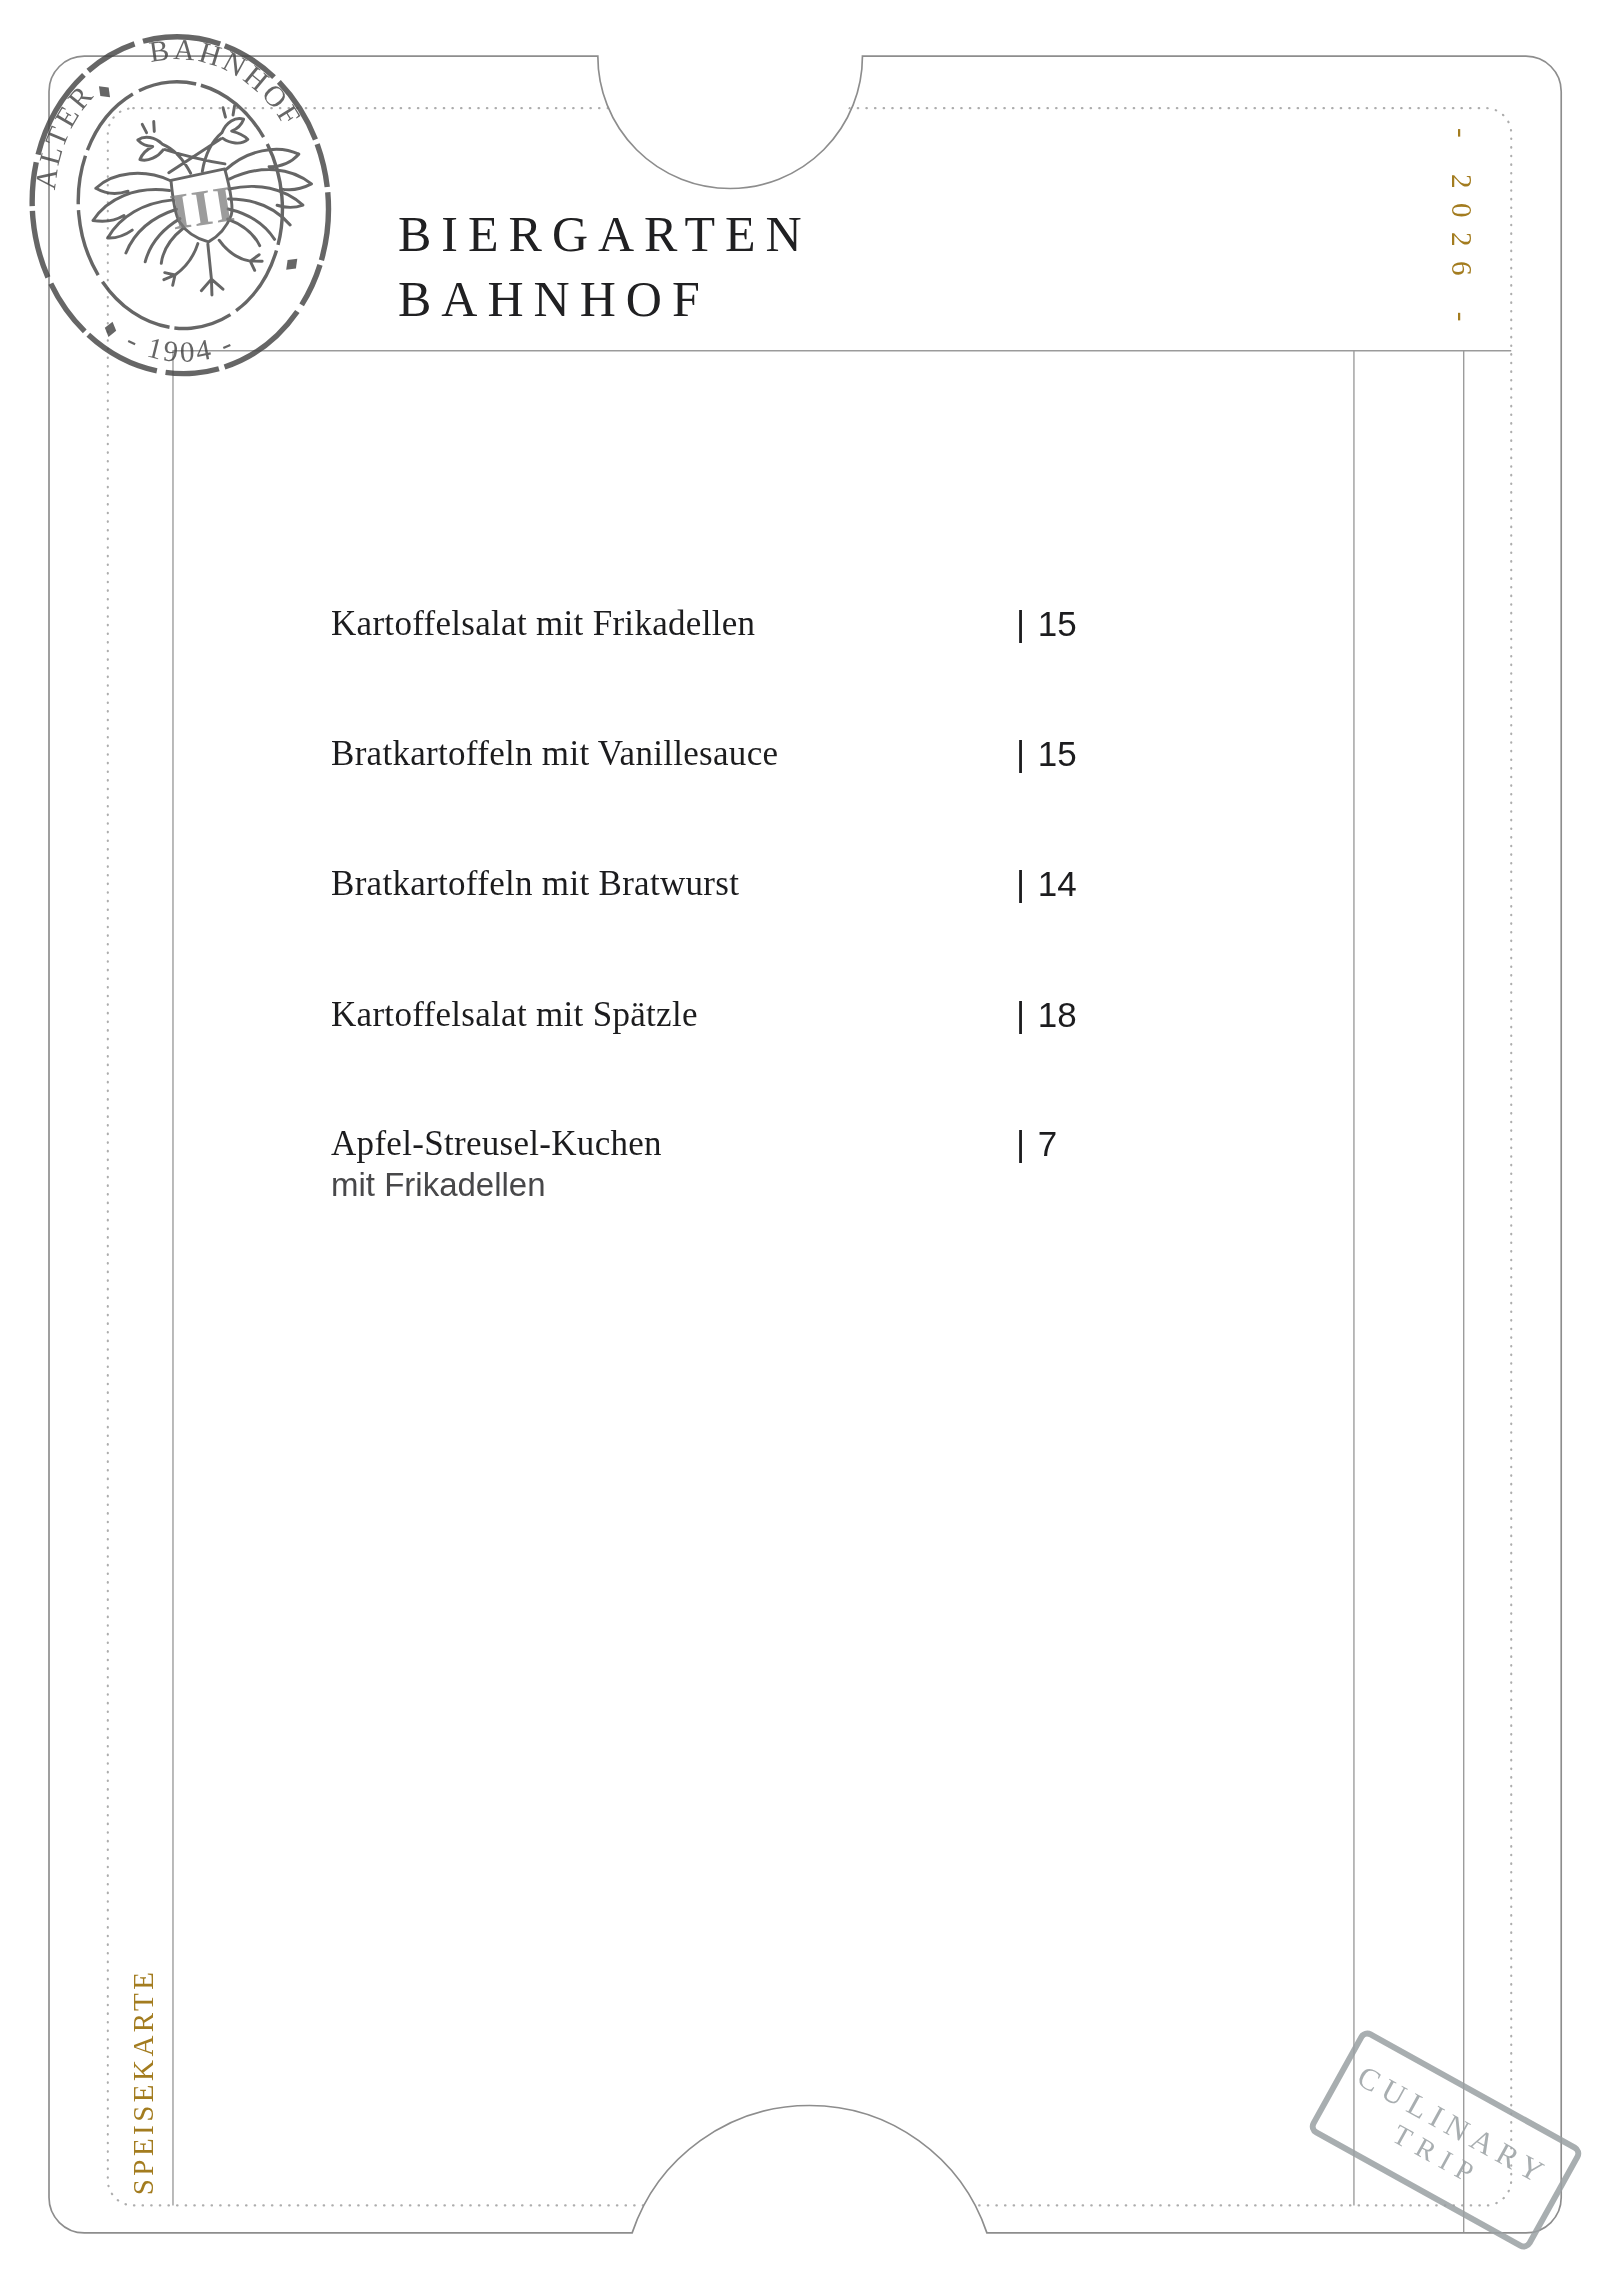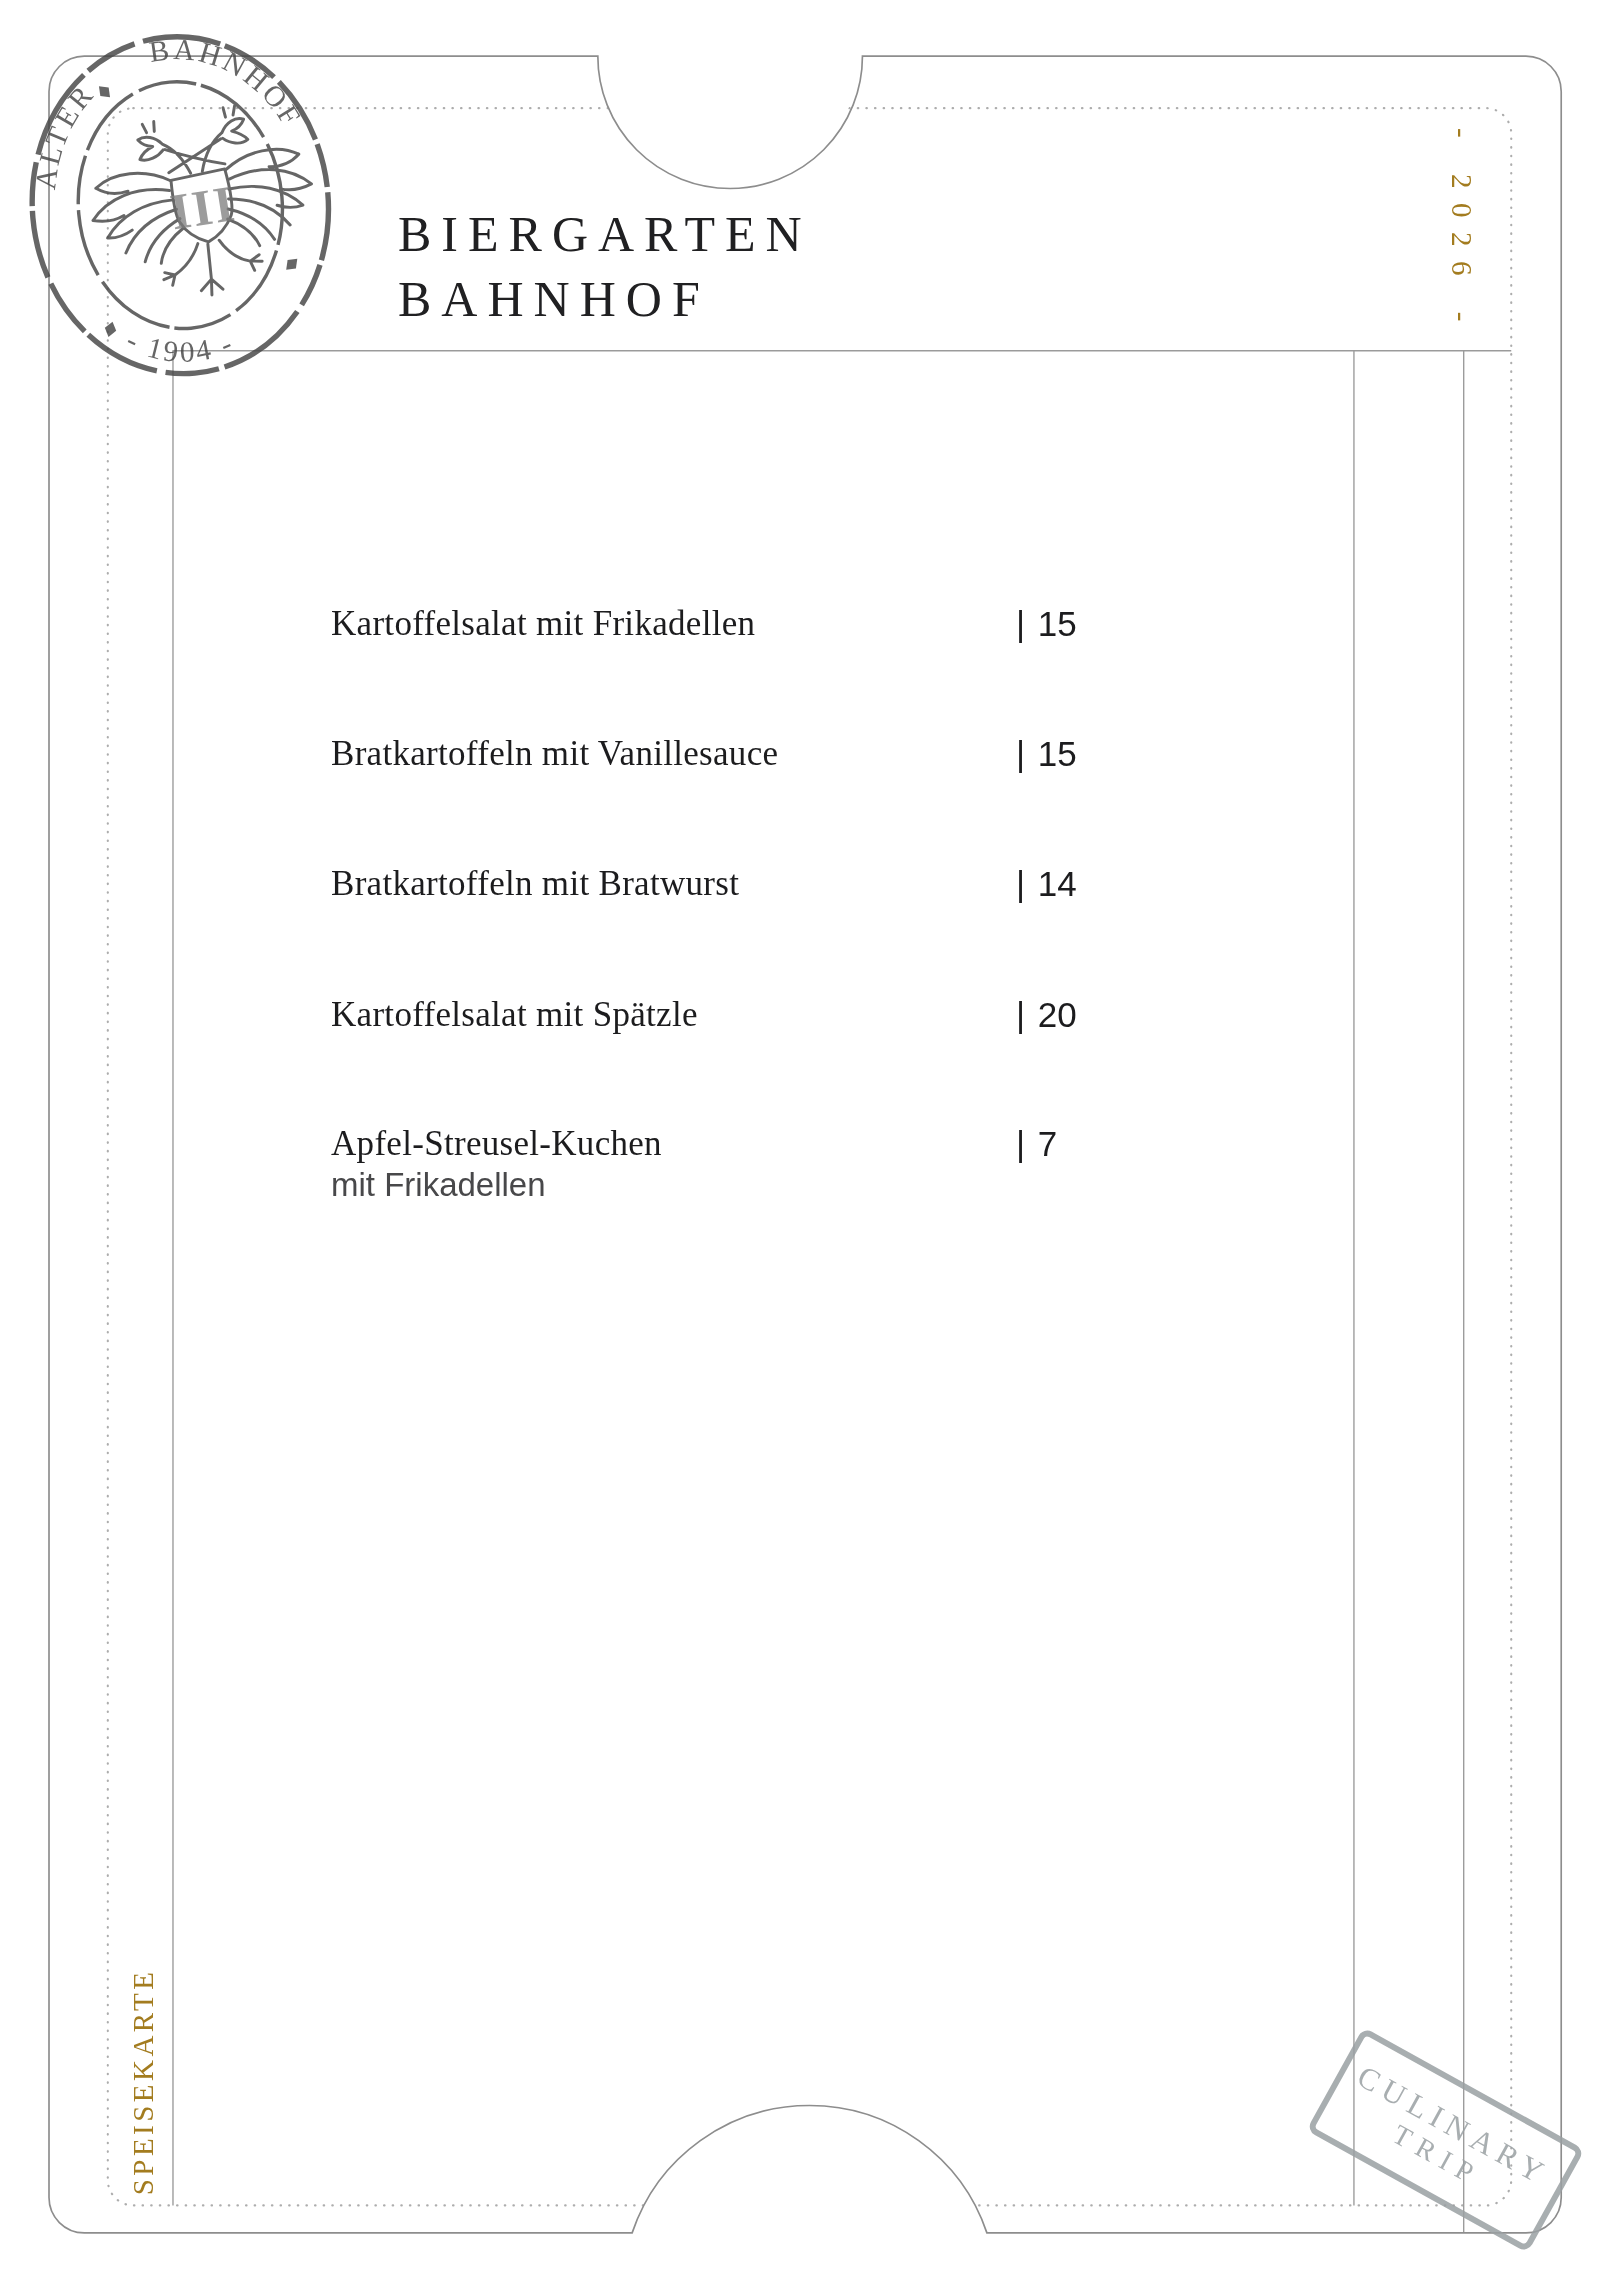--- a/index.html
+++ b/index.html
@@ -150,21 +150,21 @@
       <div class="item-name">Bratkartoffeln mit Bratwurst</div>
       <div class="item-price">
         <span>|</span>
           <span>14</span>
       </div>
     </div>
     <div class="menu-row" style="top:995px">
       <div class="item-name">Kartoffelsalat mit Spätzle</div>
       <div class="item-price">
         <span>|</span>
-          <span>20</span>
+          <span>18</span>
       </div>
     </div>
     <div class="menu-row" style="top:1124px">
       <div class="item-name">Apfel-Streusel-Kuchen</div>
       <div class="item-price">
         <span>|</span>
           <span>7</span>
       </div>
     </div>
     <div class="item-note">mit Frikadellen</div>

